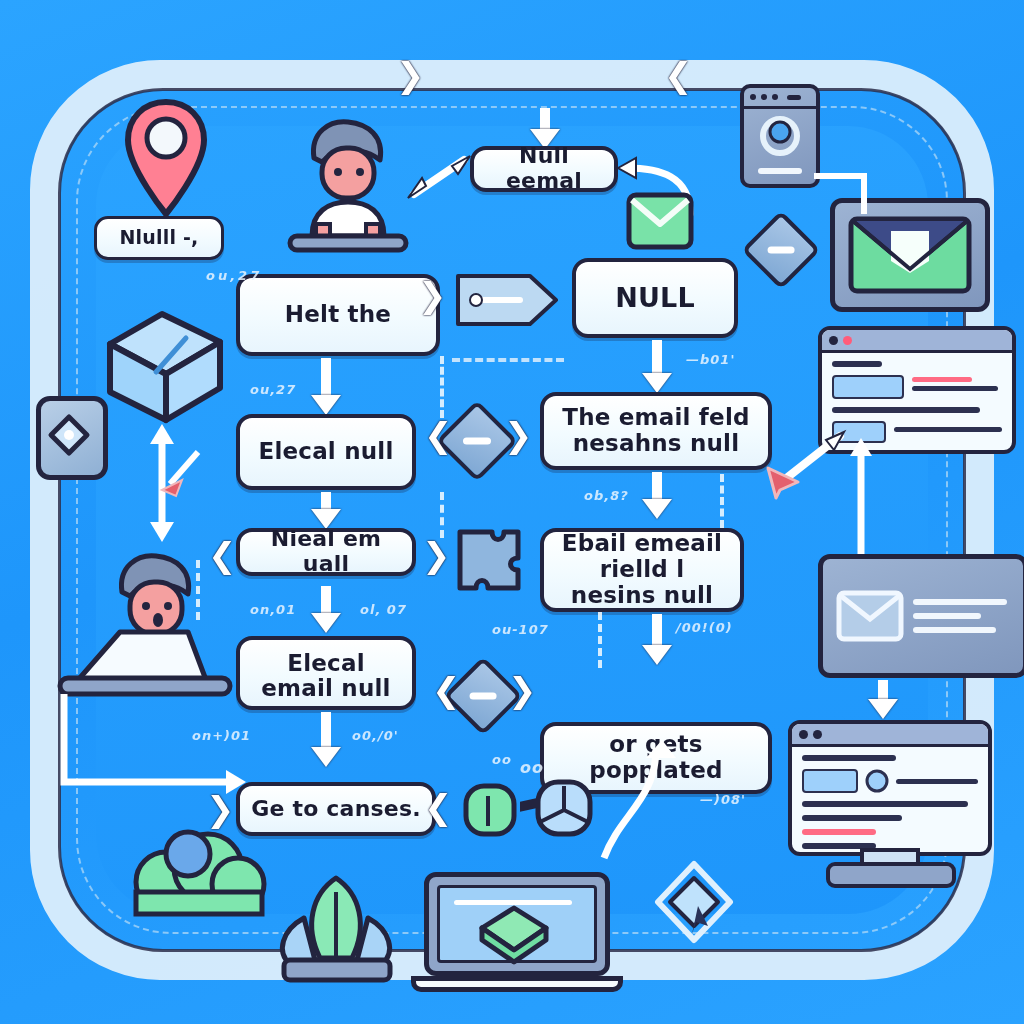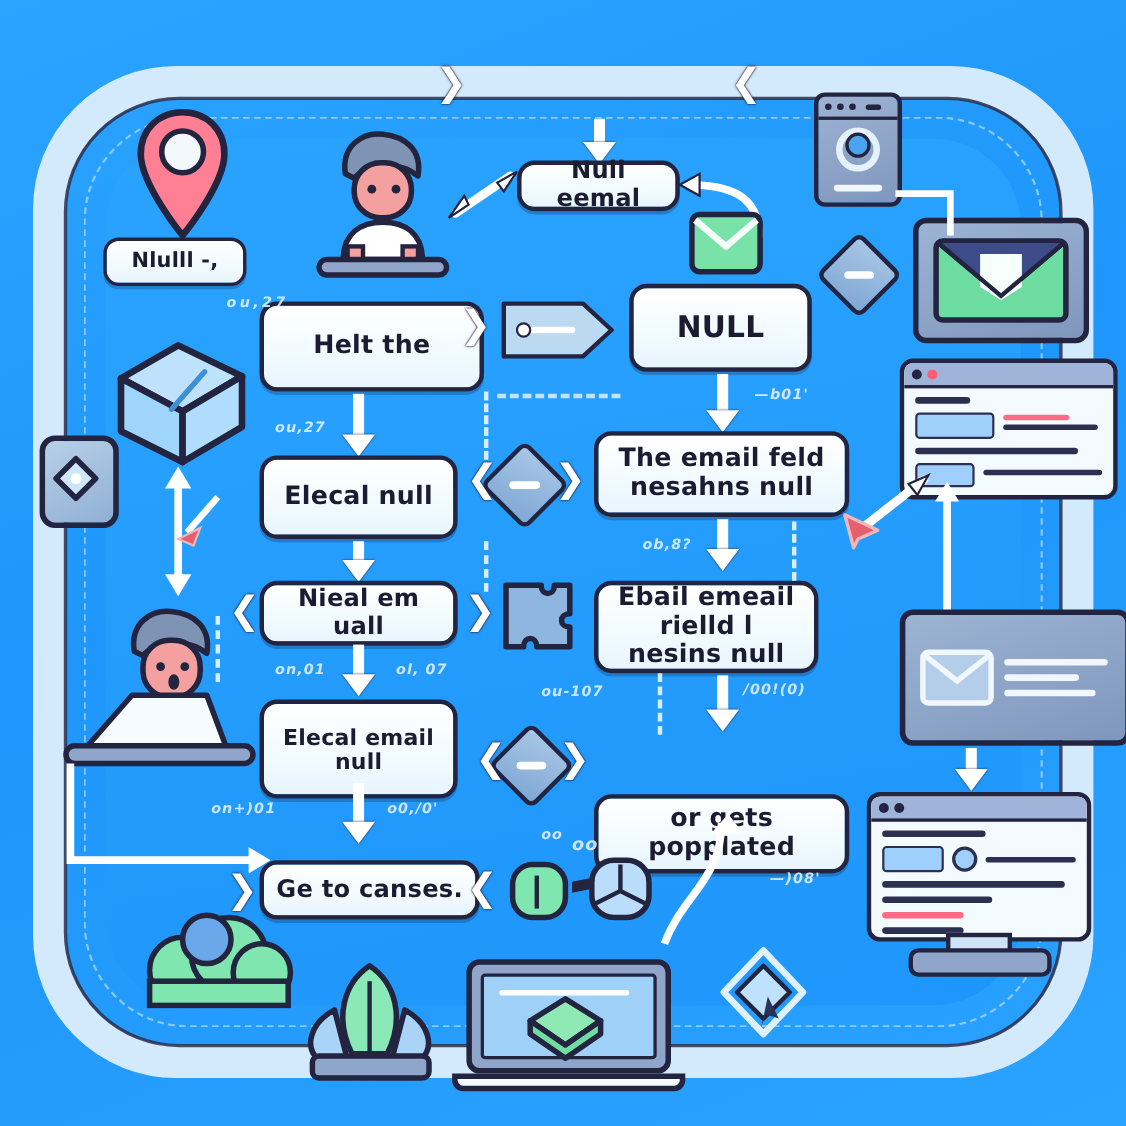--- a/index.html
+++ b/index.html
@@ -108,26 +108,26 @@
   <div class="node" style="left:236px;top:274px;width:204px;height:82px;font-size:23px;">
     <span>Helt the</span>
   </div>
   <div class="arrow v-arrow" style="left:321px;top:358px;height:40px;"></div>
 
   <div class="node" style="left:236px;top:414px;width:180px;height:76px;font-size:23px;">
     <span>Elecal null</span>
   </div>
   <div class="arrow v-arrow" style="left:321px;top:492px;height:20px;"></div>
 
-  <div class="node" style="left:236px;top:528px;width:180px;height:59px;font-size:22px;">
+  <div class="node" style="left:236px;top:528px;width:180px;height:48px;font-size:22px;">
     <span>Nieal em uall</span>
   </div>
   <div class="arrow v-arrow" style="left:321px;top:586px;height:30px;"></div>
 
-  <div class="node" style="left:236px;top:636px;width:180px;height:90px;font-size:20px;">
+  <div class="node" style="left:236px;top:636px;width:180px;height:74px;font-size:23px;align-items:flex-end;">
     <span>Elecal email null</span>
   </div>
   <div class="arrow v-arrow" style="left:321px;top:712px;height:38px;"></div>
 
   <div class="node" style="left:236px;top:782px;width:200px;height:54px;font-size:22px;">
     <span>Ge to canses.</span>
   </div>
 
   <div class="node" style="left:572px;top:258px;width:166px;height:80px;font-size:27px;">
     <span>NULL</span>

